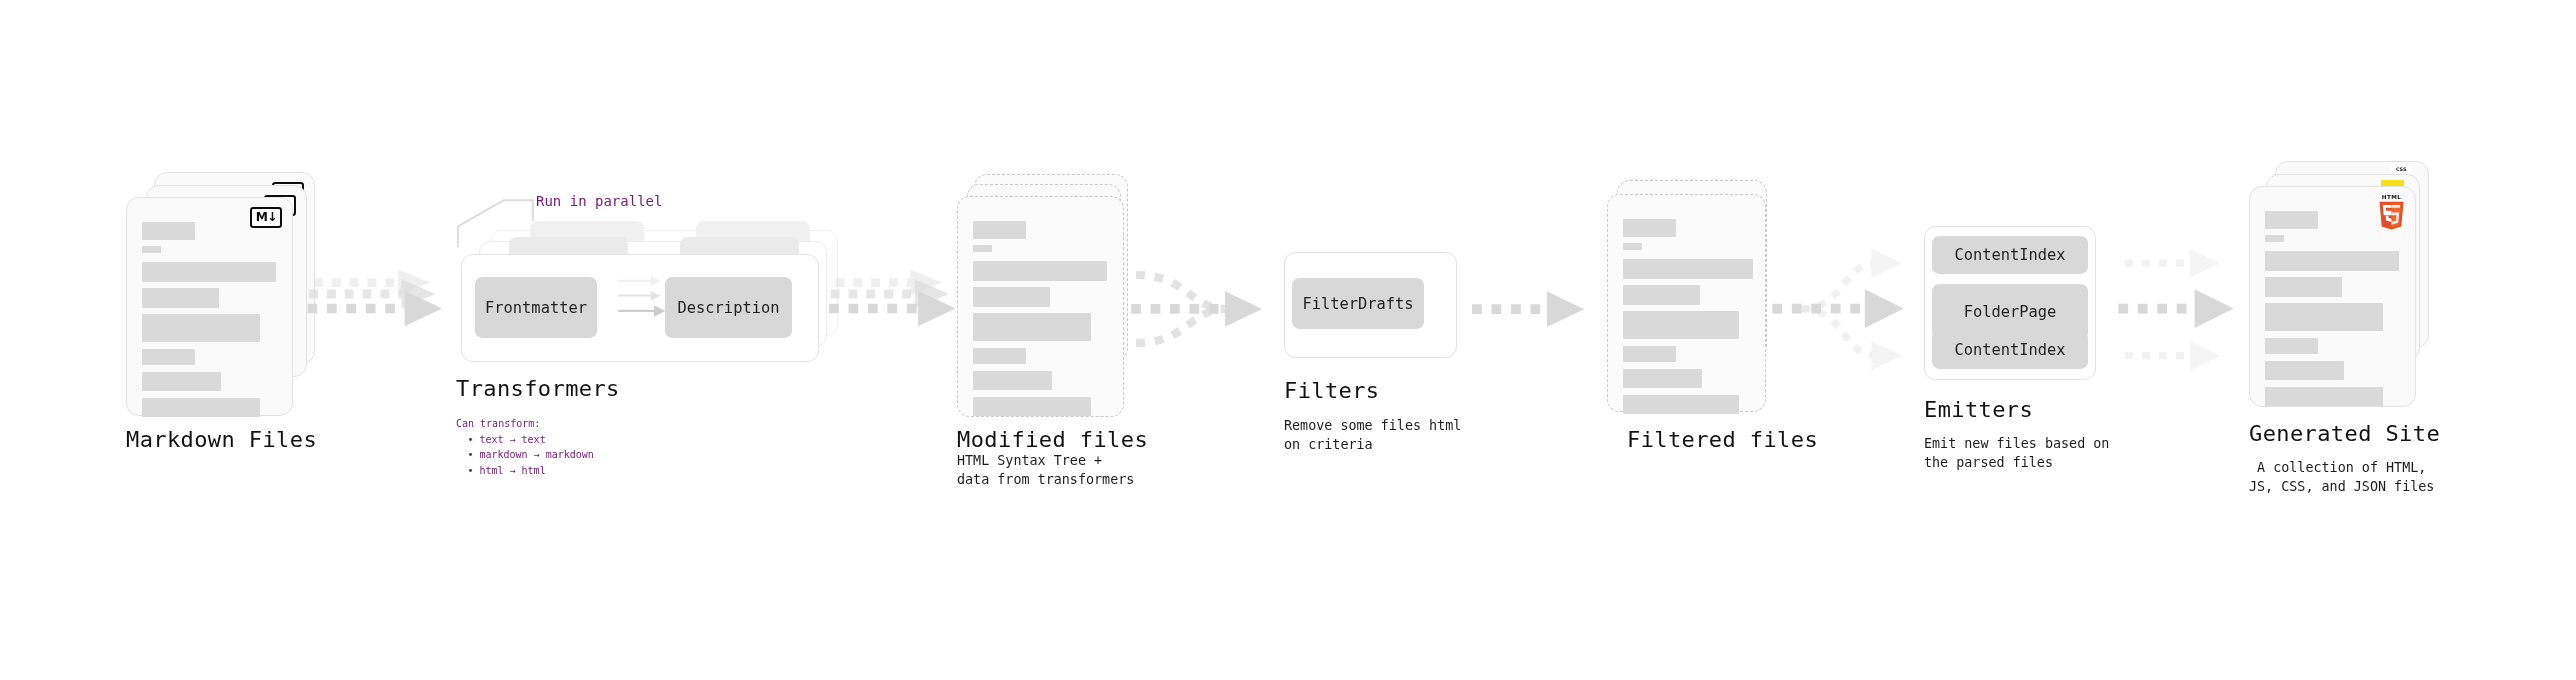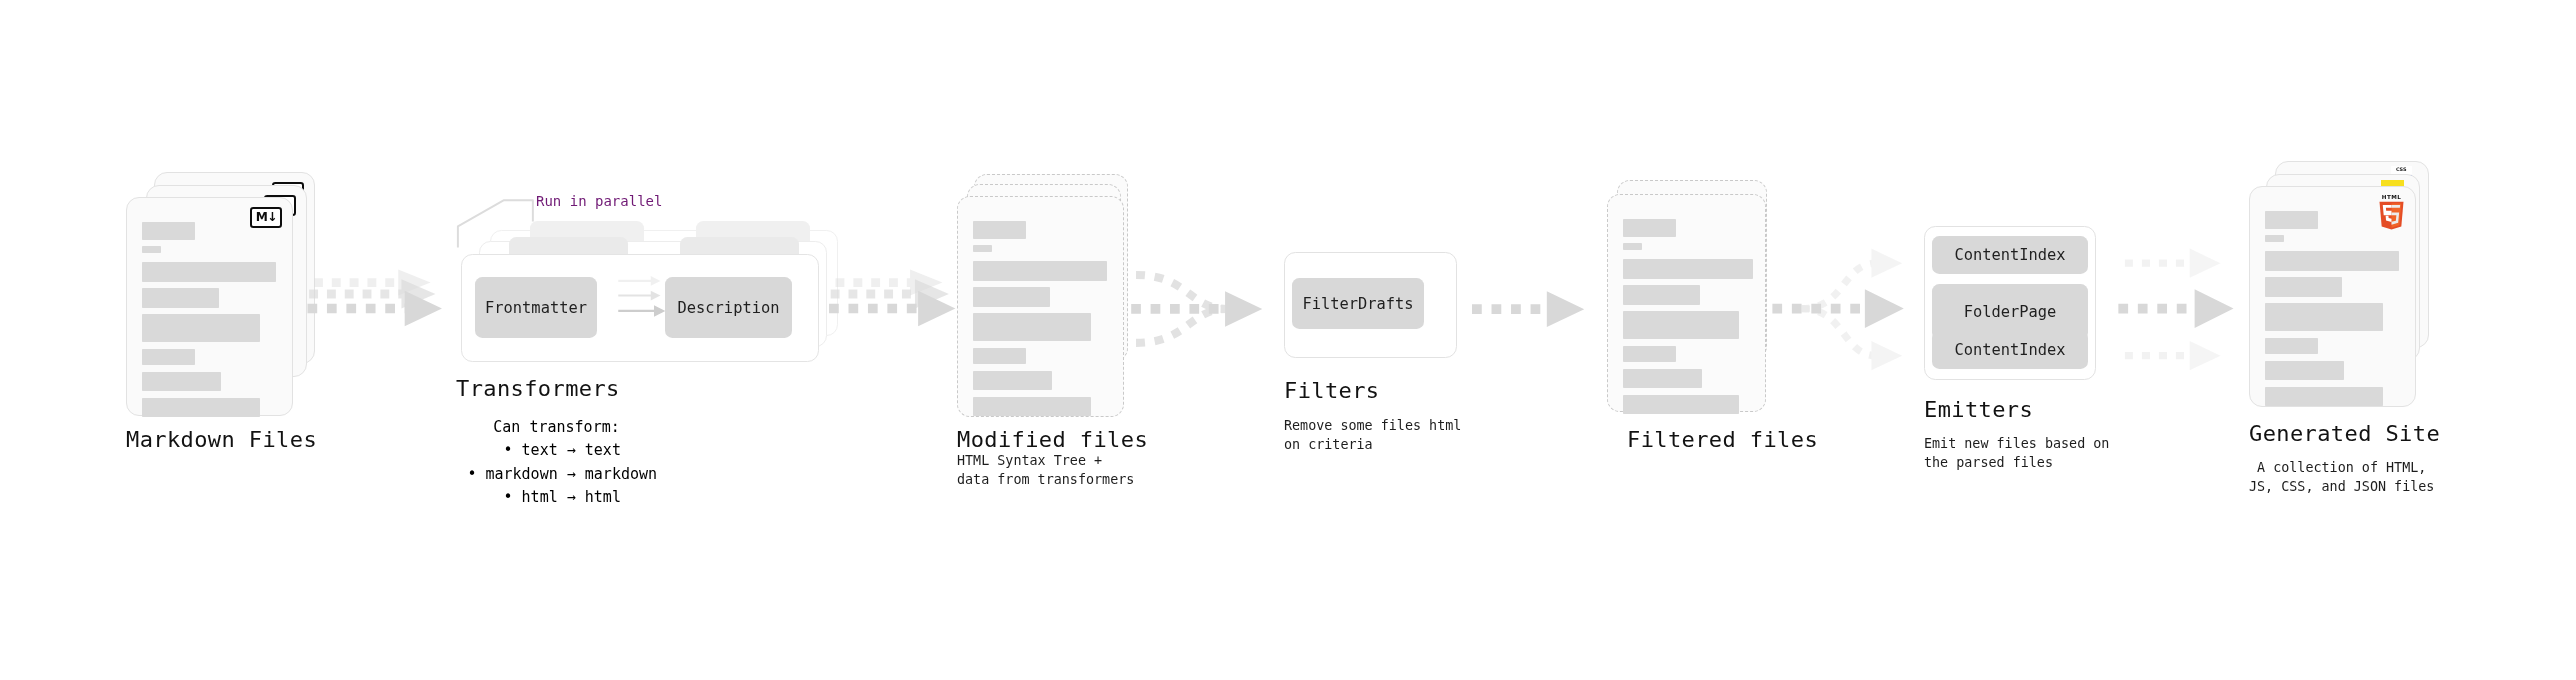--- a/index.html
+++ b/index.html
@@ -92,24 +92,23 @@
     white-space:pre;
   }
   .smalllabel{
     position:absolute;
     font-size:14px;
     color:#701a75;
     white-space:nowrap;
   }
   .bullets{
     position:absolute;
-    font-size:15px;
+    font-size:10px;
     line-height:1.55;
-    color:#000000;
-    text-align:center;
+    color:#701a75;
   }
   .bullets .b{white-space:pre;}
   .bullets .hdr{white-space:pre;}
 
   svg{overflow:visible;}
 </style>
 </head>
 <body>
 
 <div class="stage">

